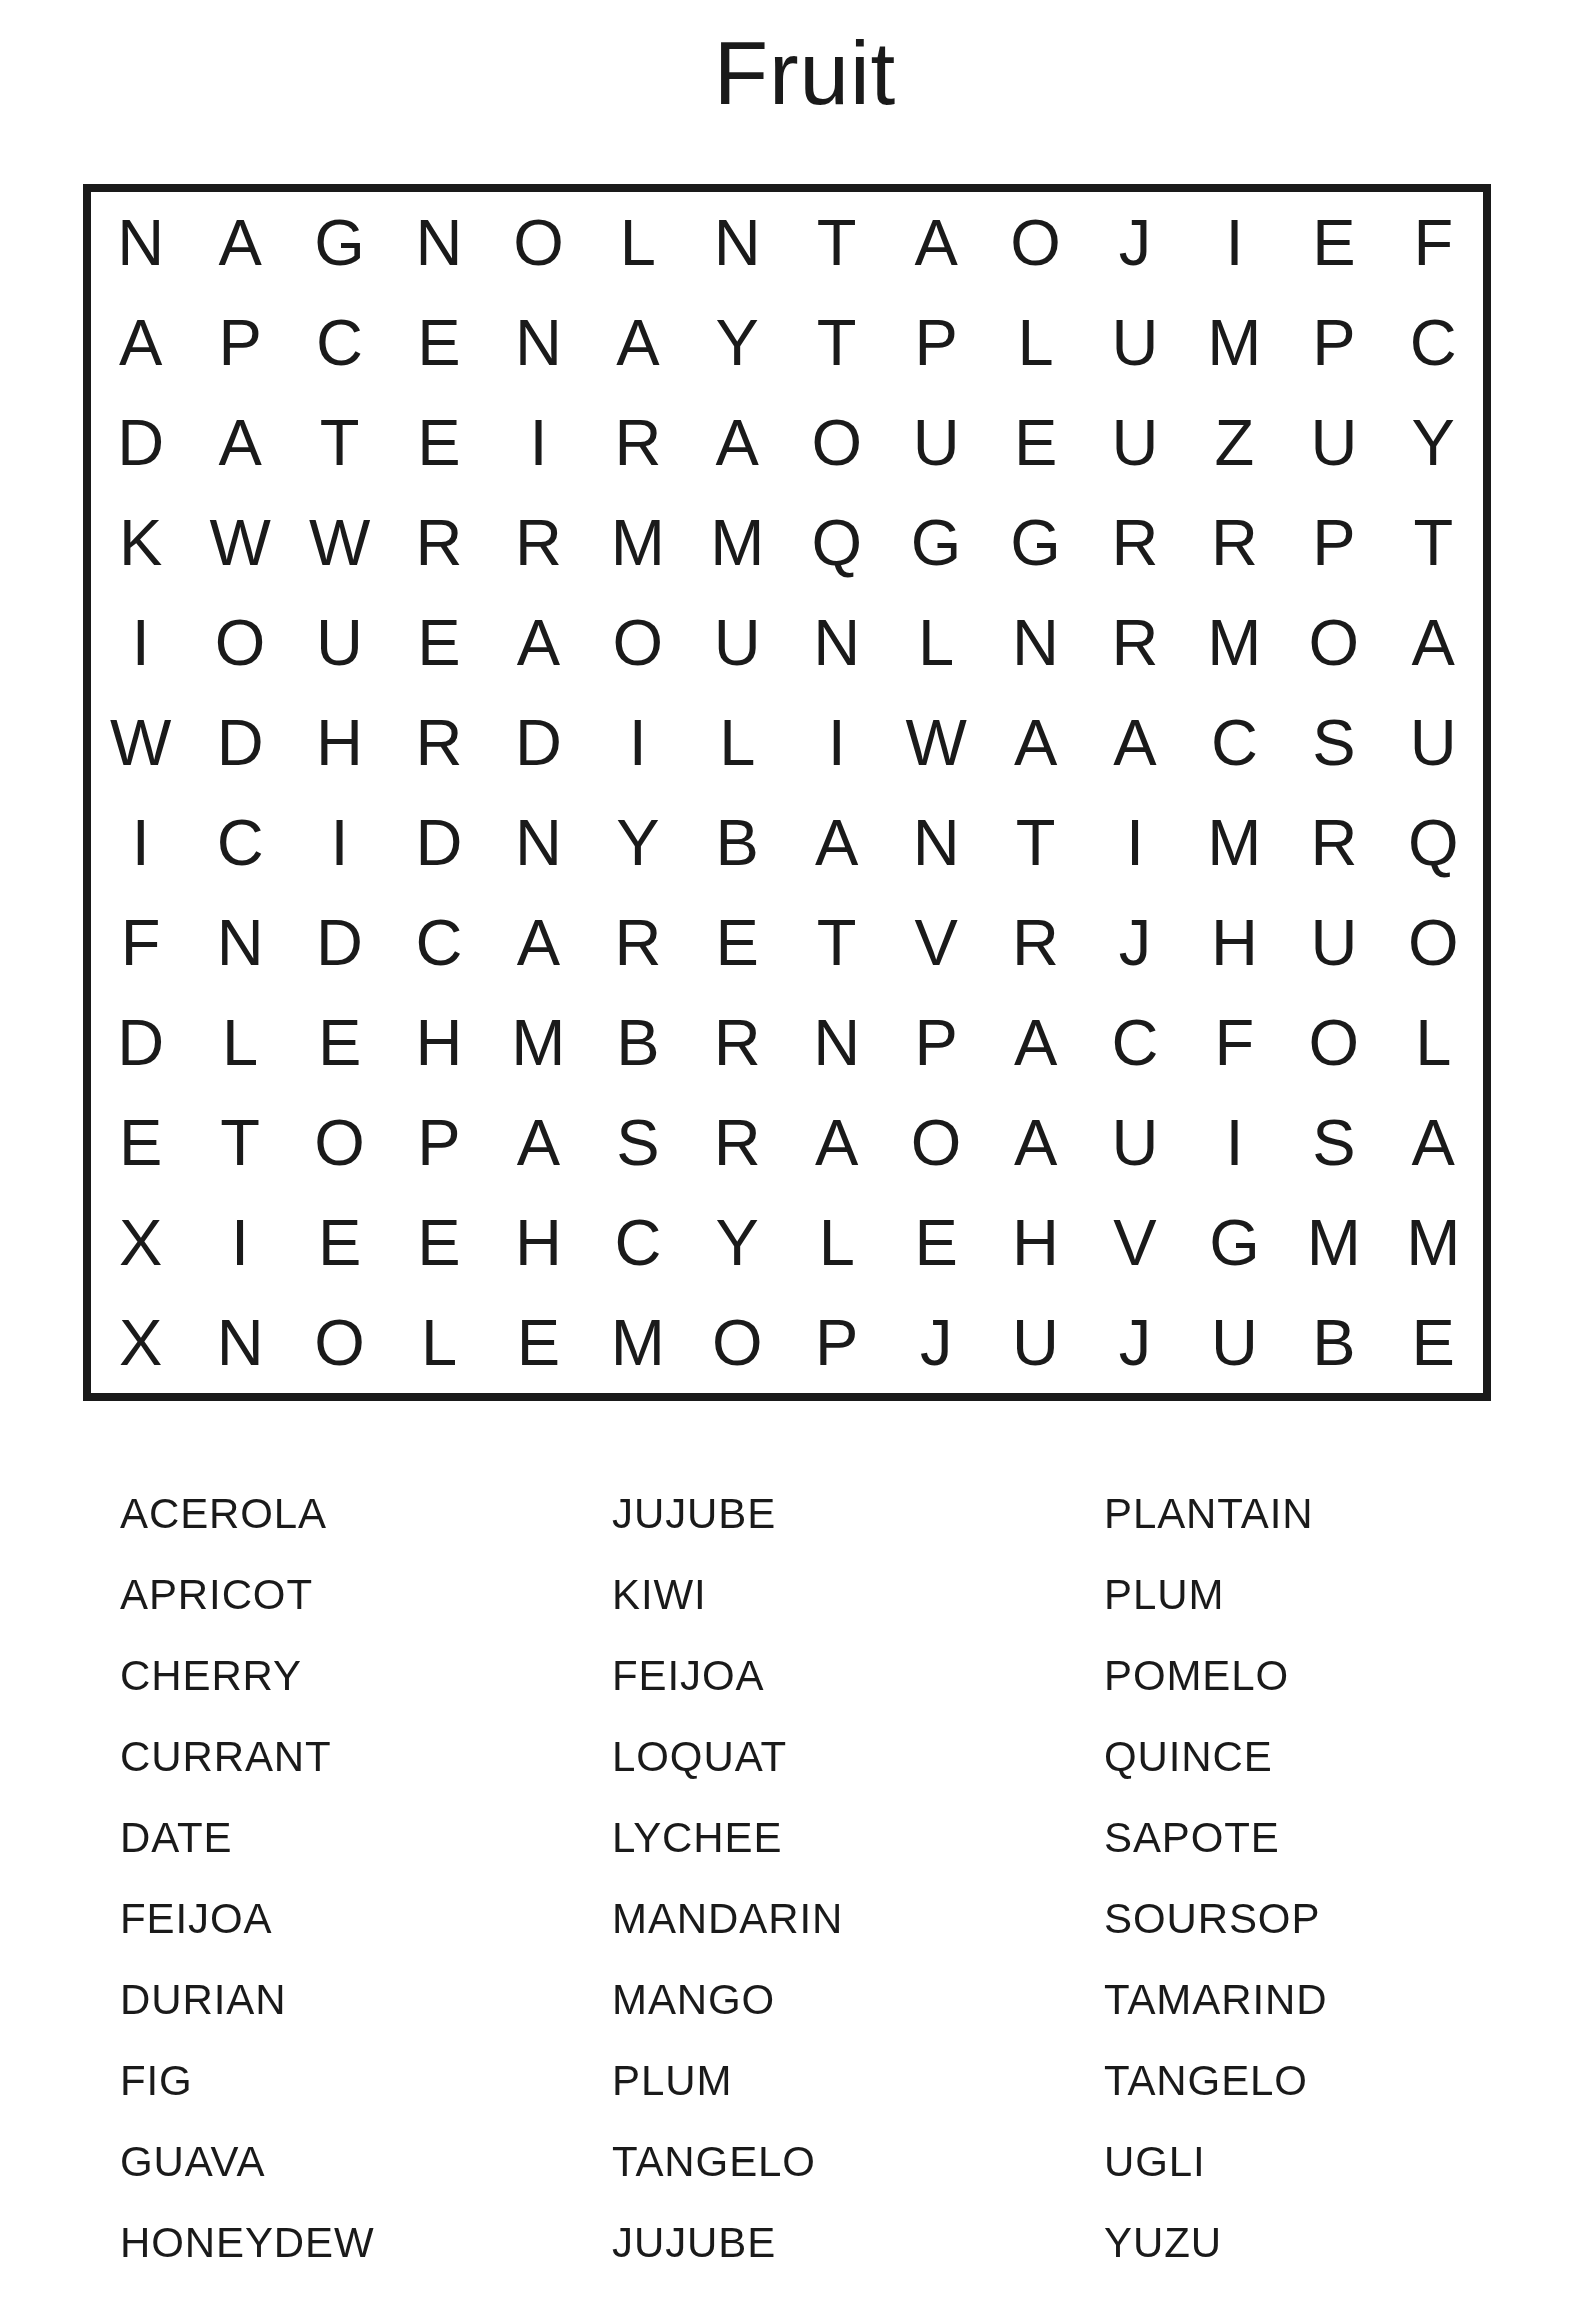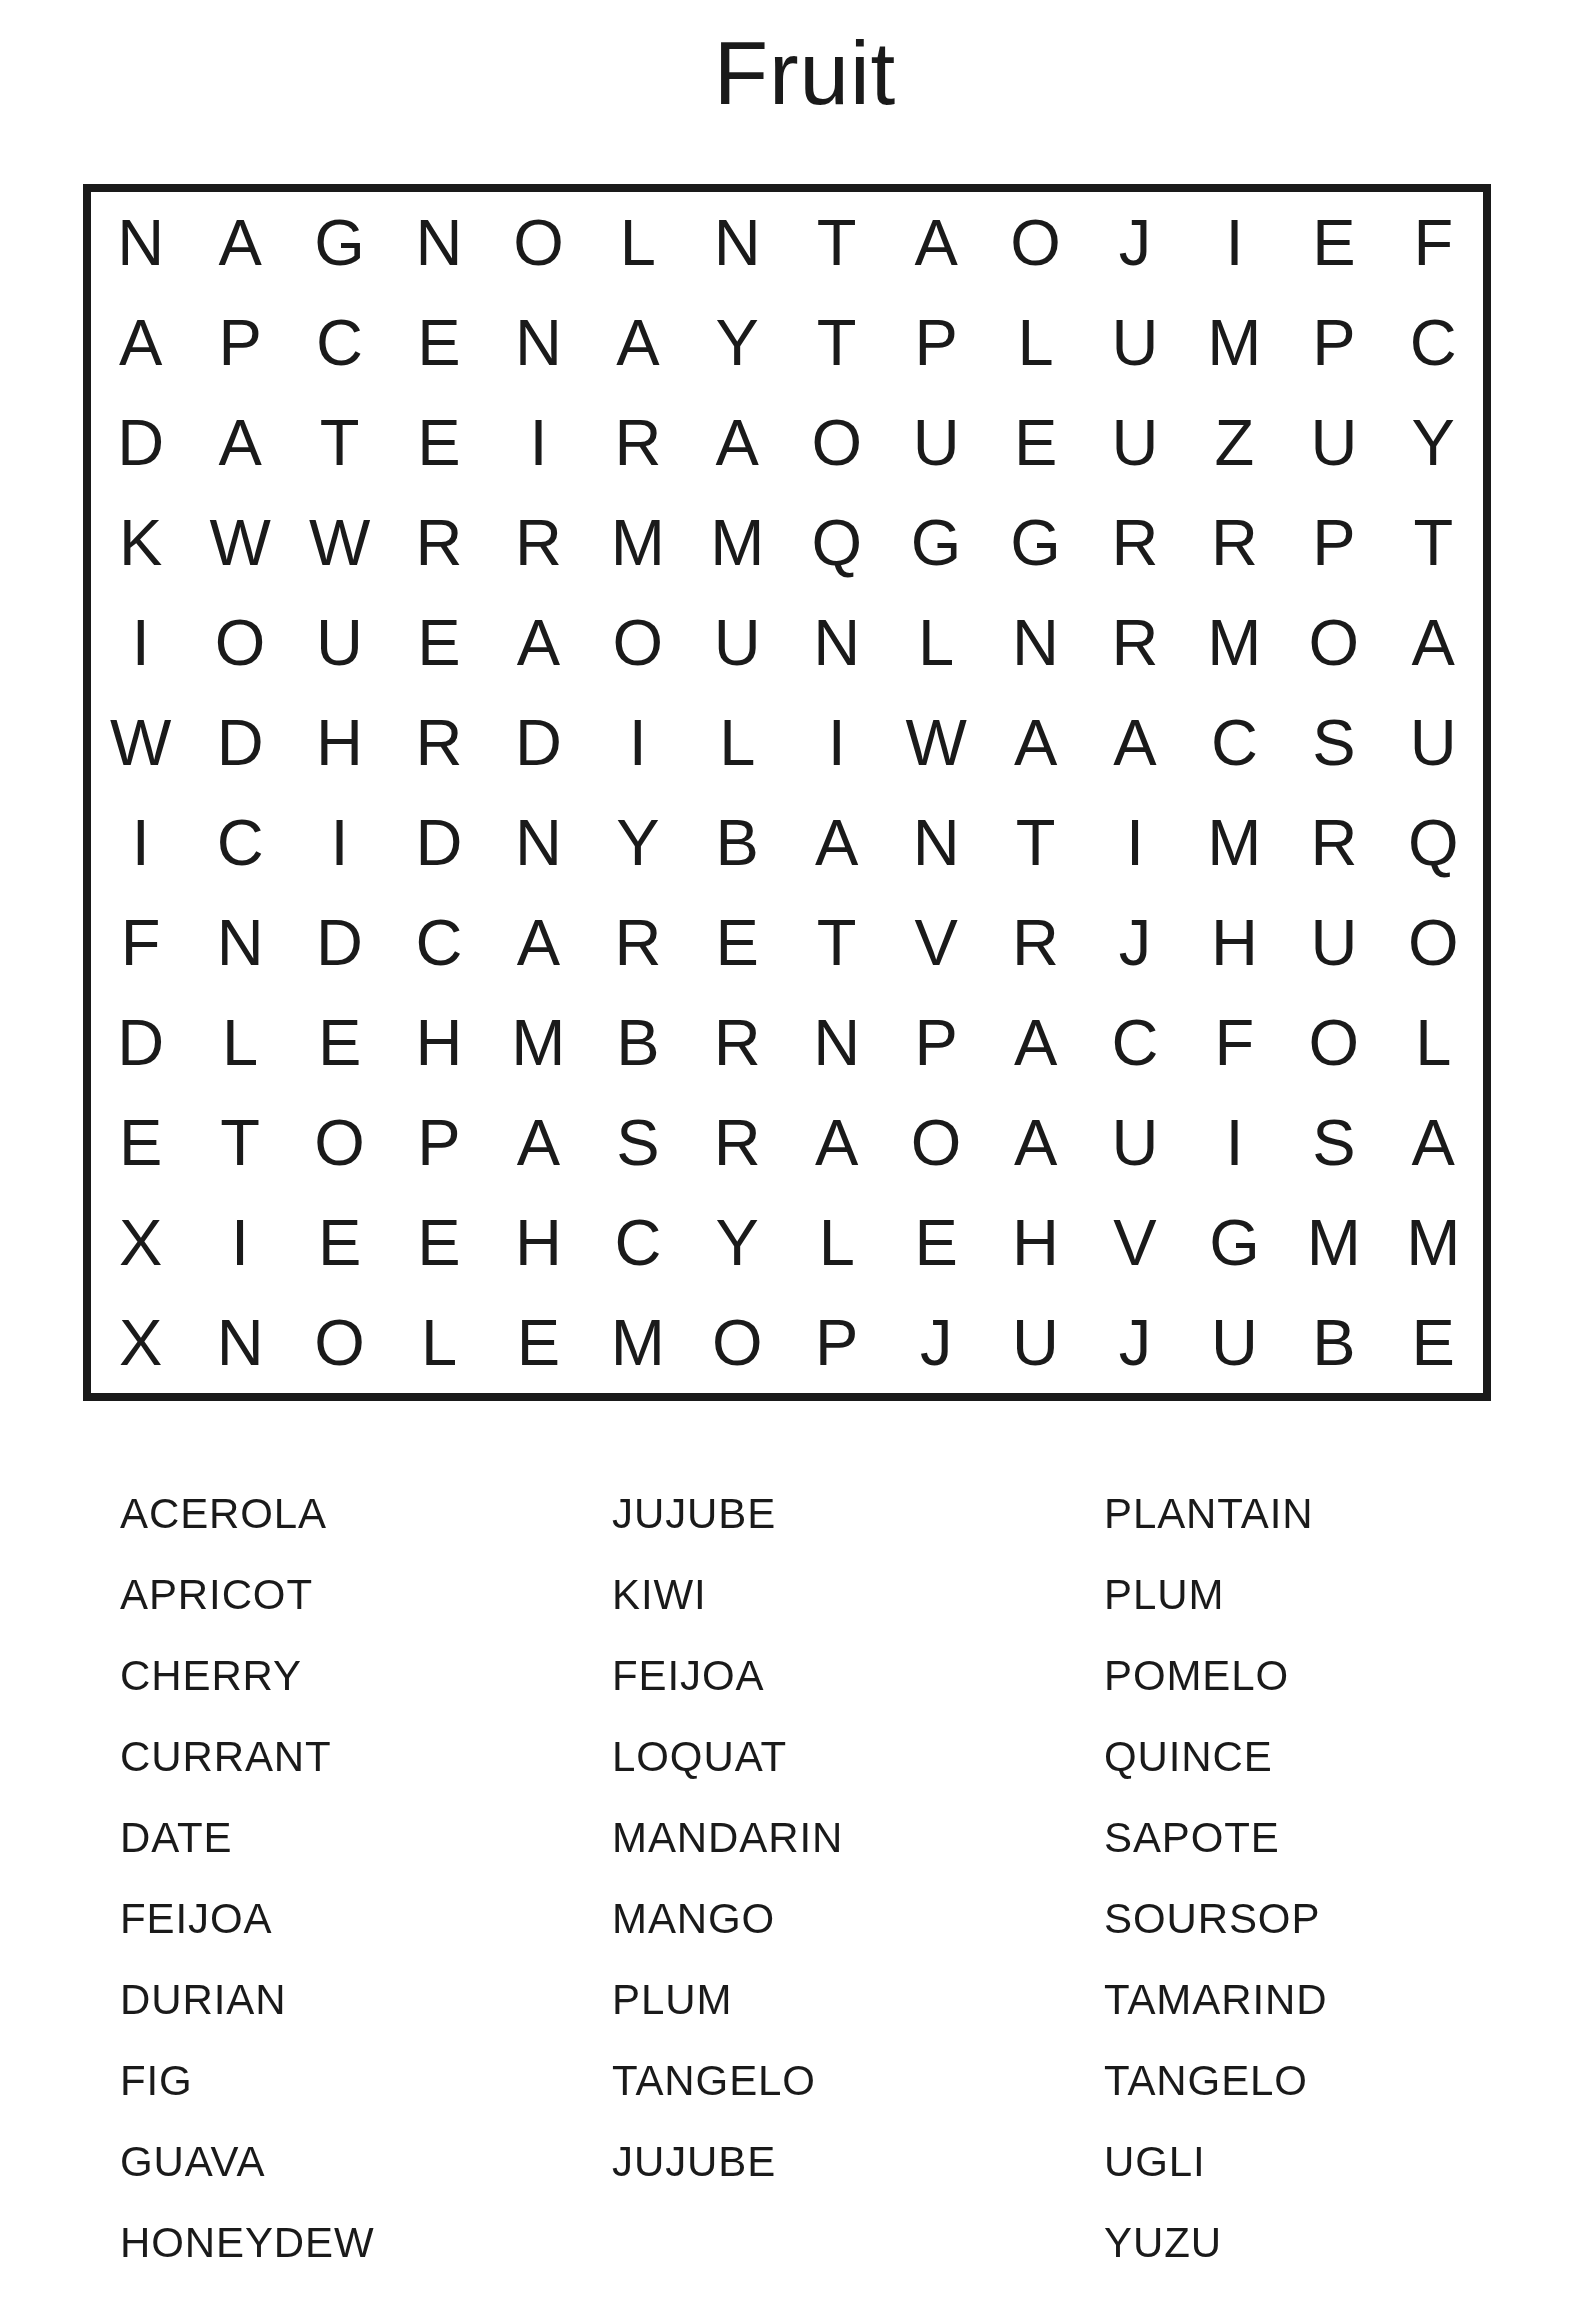--- a/index.html
+++ b/index.html
@@ -255,20 +255,21 @@
         <div class="word-item">DURIAN</div>
         <div class="word-item">FIG</div>
         <div class="word-item">GUAVA</div>
         <div class="word-item">HONEYDEW</div>
       </div>
     <div class="word-col">
         <div class="word-item">JUJUBE</div>
         <div class="word-item">KIWI</div>
         <div class="word-item">FEIJOA</div>
         <div class="word-item">LOQUAT</div>
+        <div class="word-item">LYCHEE</div>
         <div class="word-item">MANDARIN</div>
         <div class="word-item">MANGO</div>
         <div class="word-item">PLUM</div>
         <div class="word-item">TANGELO</div>
         <div class="word-item">JUJUBE</div>
       </div>
     <div class="word-col">
         <div class="word-item">PLANTAIN</div>
         <div class="word-item">PLUM</div>
         <div class="word-item">POMELO</div>

